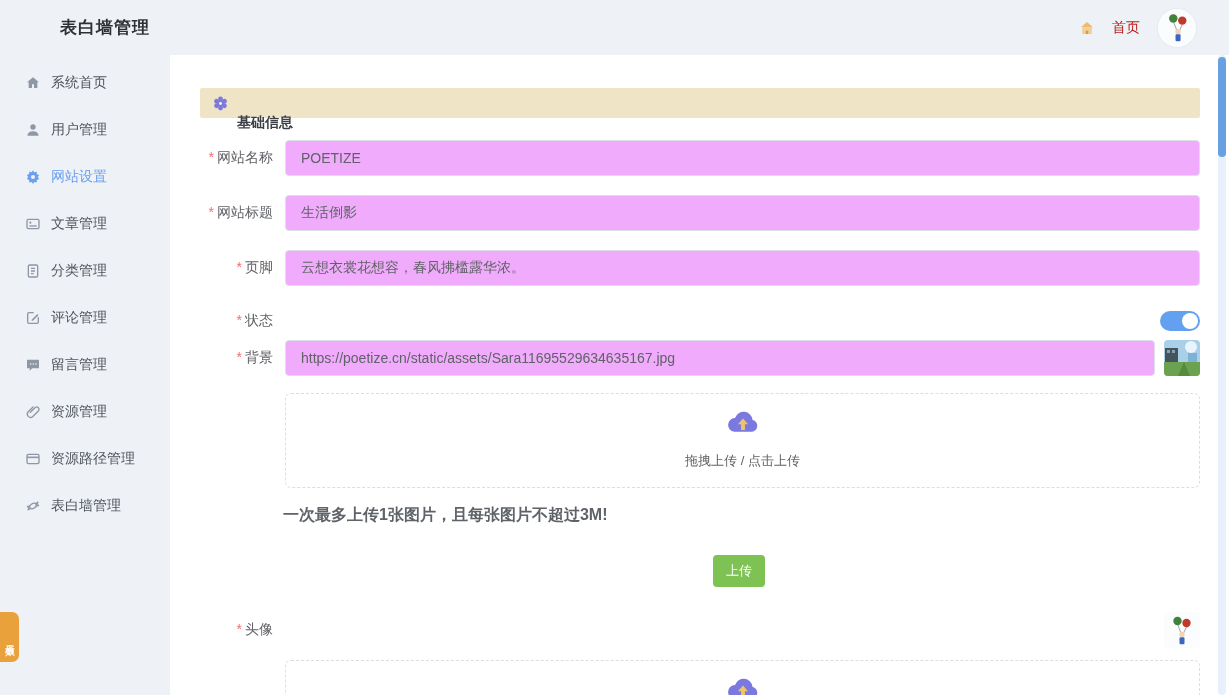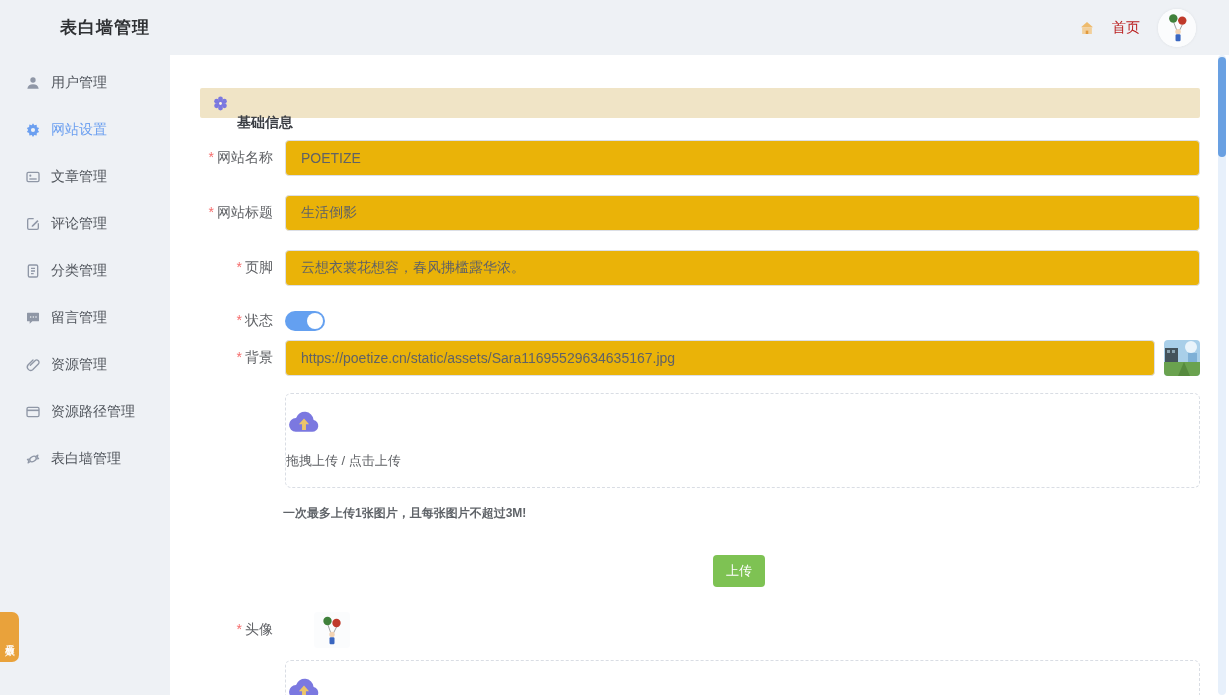--- a/index.html
+++ b/index.html
@@ -36,41 +36,41 @@
 
   
   .content { position:absolute; left:170px; top:55px; width:1059px; bottom:0;
     background:#ffffff; }
   .banner { position:absolute; left:30px; top:33px; width:1000px; height:30px;
     background:#f0e4c6; border-radius:2px; display:flex; align-items:center;
     gap:8px; padding-left:12px; }
   .banner .btitle { font-size:14px; font-weight:bold; color:#3c3f45;margin-top:40px; }
 
   .frow { position:absolute; left:25px; width:1005px; height:36px;
-    display:flex; align-items:center; }
+    display:flex; align-items:center;justify-content:space-between; }
   .flabel { width:90px; flex:none; text-align:right; padding-right:12px;
     font-size:14px; color:#606266; white-space:nowrap; }
   .req { color:#f56c6c; font-style:normal; margin-right:3px; font-size:14px; }
   .el-input { flex:1; height:36px; border:1px solid #dcdfe6; border-radius:4px;
-    padding:0 15px; font-size:14px; color:#606266; outline:none; background:#eab308;
+    padding:0 15px; font-size:14px; color:#606266; outline:none; background:#f0abfc;
     font-family:"Liberation Sans","DejaVu Sans",sans-serif; }
   .thumb { width:36px; height:36px; border-radius:4px; margin-left:9px;
     flex:none; overflow:hidden; cursor:pointer; }
 
   .switch { width:40px; height:20px; border-radius:10px; background:#64a0f0;
     position:relative; cursor:pointer; }
   .switch .knob { position:absolute; top:2px; right:2px; width:16px; height:16px;
     border-radius:50%; background:#fff; }
 
   .dropzone { position:absolute; left:115px; width:915px; background:#fff;
     border:1px dashed #d9dde4; border-radius:6px; display:flex;
-    flex-direction:column; padding-top:10px; cursor:pointer; }
+    flex-direction:column; align-items:center; padding-top:10px; cursor:pointer; }
   .dz-text { margin-top:12px; font-size:13px; color:#606266; }
 
-  .upload-tip { position:absolute; left:113px; top:450px; font-size:12px;
+  .upload-tip { position:absolute; left:113px; top:450px; font-size:16px;
     font-weight:bold; color:#5f6368; }
   .upload-btn { position:absolute; left:543px; top:500px; width:52px; height:32px;
     background:#7ec253; color:#fff; font-size:13px; border:none; border-radius:4px;
     cursor:pointer; font-family:"Liberation Sans","DejaVu Sans",sans-serif; }
 
   
   .scroll-track { position:absolute; right:3px; top:55px; bottom:0; width:8px;
     background:#e7f0fb; border-radius:4px; z-index:6; }
   .scroll-thumb { position:absolute; right:3px; top:57px; width:8px; height:100px;
     background:#69a0e2; border-radius:4px; z-index:7; cursor:pointer; }
@@ -99,20 +99,28 @@
         <circle cx="23" cy="11" r="4" fill="#c03a2b"></circle>
         <circle cx="19" cy="21.5" r="2.6" fill="#f3d3b3"></circle>
         <rect x="16.6" y="24" width="4.8" height="6.5" rx="1.2" fill="#3a66c0"></rect>
       </svg>
     </div>
   </div>
 </header>
 
 <nav class="sidebar">
 
+  <div class="side-item">
+    <span class="sicon">
+      <svg viewBox="0 0 24 24">
+          <path d="M12 3.5 3 11h2.5v8.5h5V14h3v5.5h5V11H21z" fill="currentColor"></path>
+        </svg>
+    </span>
+    <span>系统首页</span>
+  </div>
 
   <div class="side-item">
     <span class="sicon">
       <svg viewBox="0 0 24 24">
           <circle cx="12" cy="7.5" r="4" fill="currentColor"></circle>
           <path d="M3.5 20.5c.6-4.2 4-6.5 8.5-6.5s7.9 2.3 8.5 6.5z" fill="currentColor"></path>
         </svg>
     </span>
     <span>用户管理</span>
   </div>
@@ -134,35 +142,35 @@
           <circle cx="8" cy="10" r="1.6" fill="currentColor"></circle>
           <path d="M6.5 15h11" stroke="currentColor" stroke-width="2"></path>
         </svg>
     </span>
     <span>文章管理</span>
   </div>
 
   <div class="side-item">
     <span class="sicon">
       <svg viewBox="0 0 24 24">
+          <rect x="5" y="3" width="14" height="18" rx="2" fill="none" stroke="currentColor" stroke-width="2"></rect>
+          <path d="M9 8h6M9 12h6M9 16h4" stroke="currentColor" stroke-width="2"></path>
+        </svg>
+    </span>
+    <span>分类管理</span>
+  </div>
+
+  <div class="side-item">
+    <span class="sicon">
+      <svg viewBox="0 0 24 24">
           <path d="M20 11v7a2 2 0 0 1-2 2H6a2 2 0 0 1-2-2V6a2 2 0 0 1 2-2h7" fill="none" stroke="currentColor" stroke-width="2"></path>
           <path d="M10 14.5l8.5-8.5 1.8 1.8-8.5 8.5H10z" fill="currentColor"></path>
         </svg>
     </span>
     <span>评论管理</span>
-  </div>
-
-  <div class="side-item">
-    <span class="sicon">
-      <svg viewBox="0 0 24 24">
-          <rect x="5" y="3" width="14" height="18" rx="2" fill="none" stroke="currentColor" stroke-width="2"></rect>
-          <path d="M9 8h6M9 12h6M9 16h4" stroke="currentColor" stroke-width="2"></path>
-        </svg>
-    </span>
-    <span>分类管理</span>
   </div>
 
   <div class="side-item">
     <span class="sicon">
       <svg viewBox="0 0 24 24">
           <path d="M4 4h16a1 1 0 0 1 1 1v11a1 1 0 0 1-1 1h-9l-4 3.5V17H4a1 1 0 0 1-1-1V5a1 1 0 0 1 1-1z" fill="currentColor"></path>
           <circle cx="8.5" cy="10.5" r="1.2" fill="#eef1f5"></circle>
           <circle cx="12.5" cy="10.5" r="1.2" fill="#eef1f5"></circle>
           <circle cx="16.5" cy="10.5" r="1.2" fill="#eef1f5"></circle>
         </svg>

